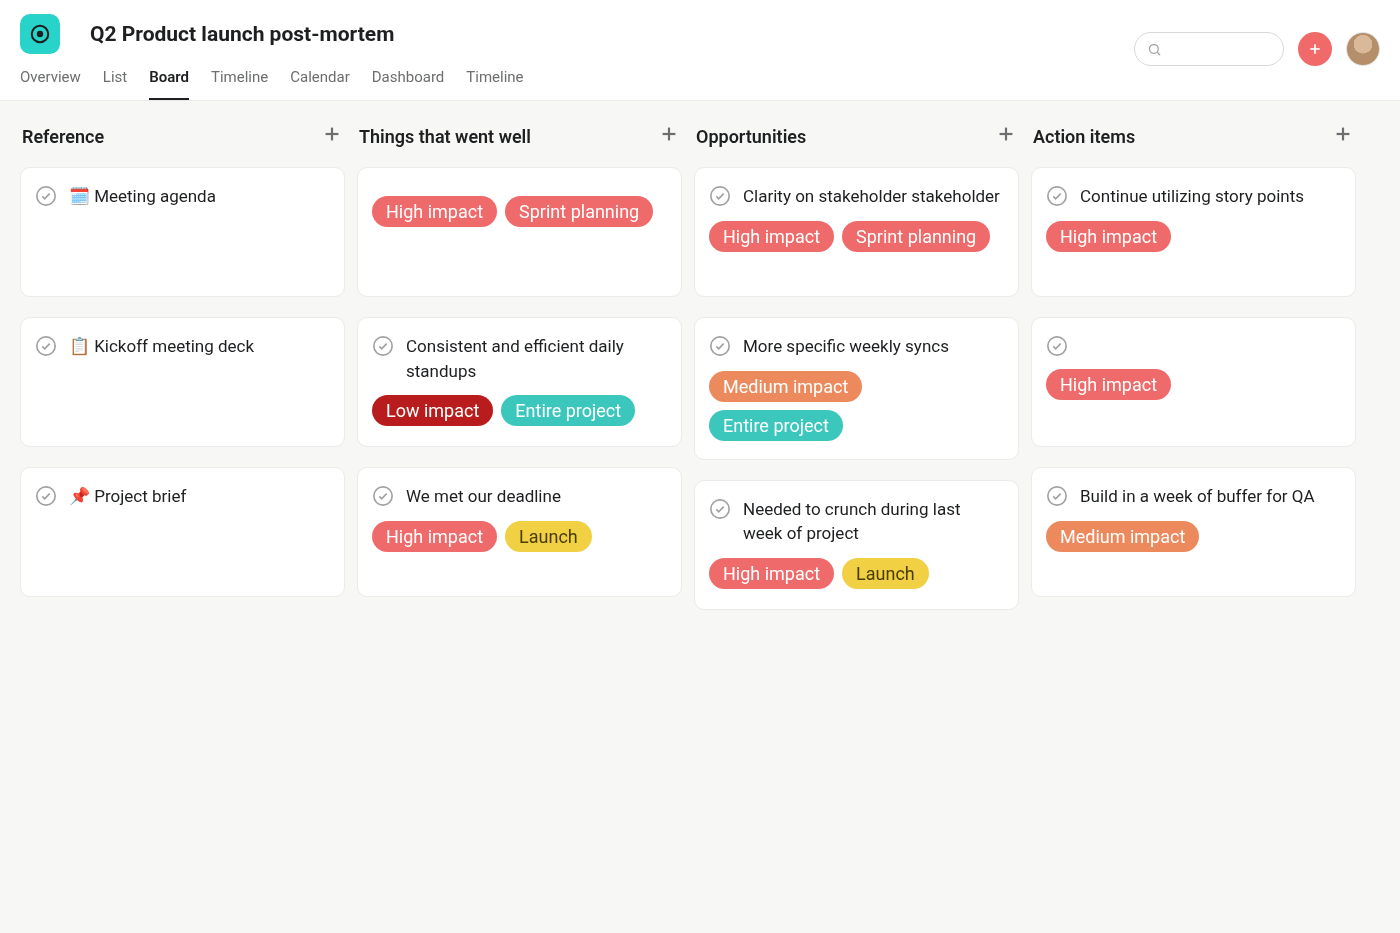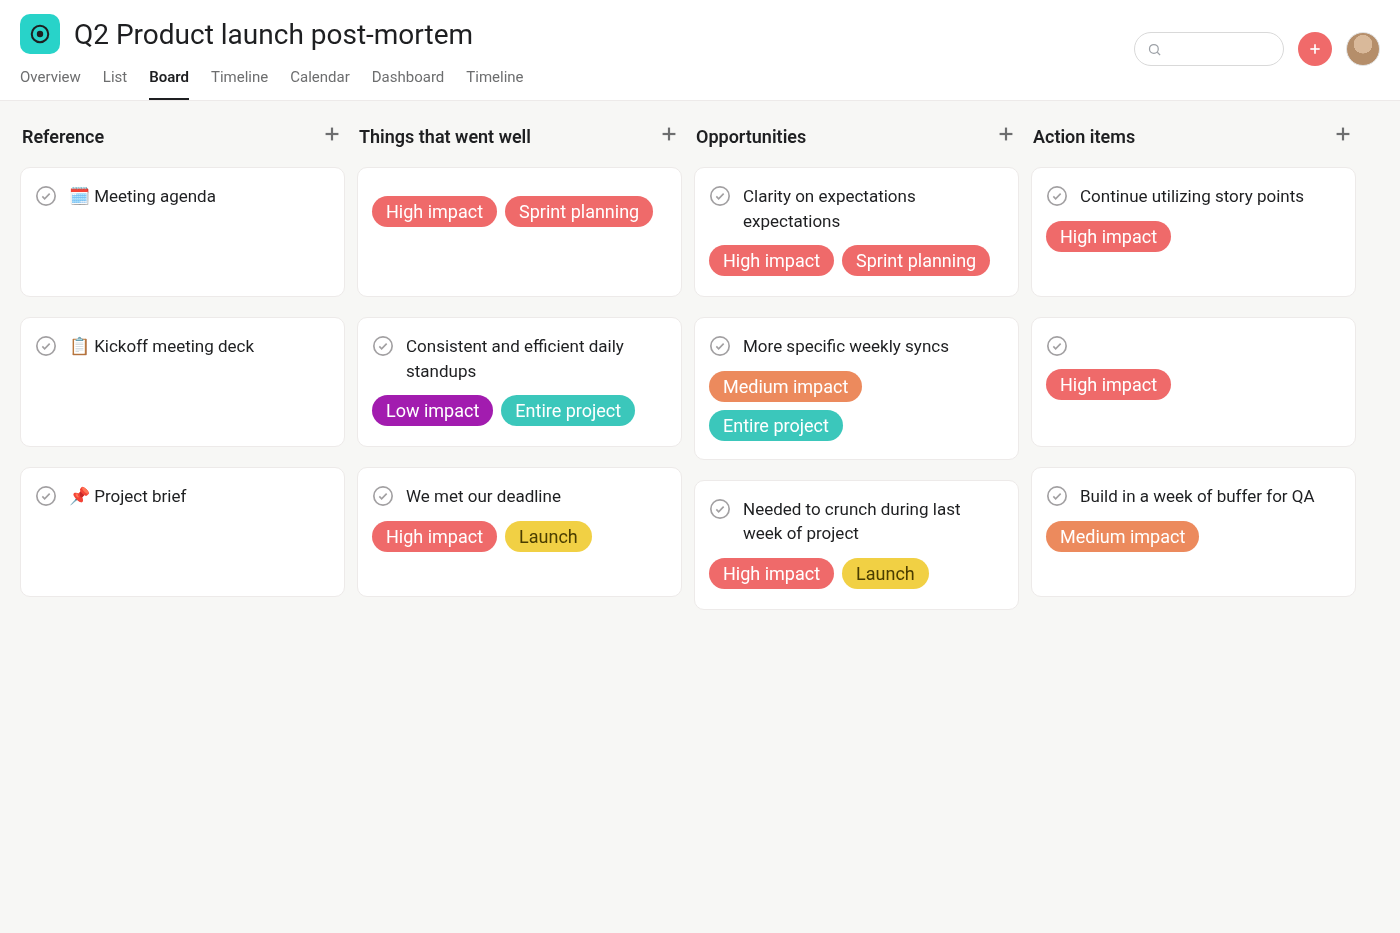--- a/index.html
+++ b/index.html
@@ -5,21 +5,21 @@
   * { box-sizing: border-box; margin: 0; padding: 0; }
   html, body { width: 1400px; height: 933px; font-family: -apple-system, BlinkMacSystemFont, "Segoe UI", Roboto, Helvetica, Arial, sans-serif; background: #fff; color: #1e1f21; }
   .header { padding: 14px 20px 0 20px; display:flex; align-items:flex-start; justify-content:space-between;}
   .header-left { display:flex; flex-direction:column; gap: 14px;}
   .title-row { display:flex; align-items:center; gap:14px; }
   .project-icon {
     width:40px; height:40px; border-radius:10px; background:#28d3c9;
     display:flex; align-items:center; justify-content:center; color:#1e1f21;
   }
   .project-icon svg { width:22px; height:22px; }
-  .project-title { font-size:28px; font-weight:400; }
+  .project-title { font-size:21px; font-weight:700;margin-left:16px; }
   .tabs { display:flex; gap:22px; padding-bottom:0; }
   .tab { font-size:15px; color:#6d6e6f; padding-bottom:12px; cursor:pointer; border-bottom:2px solid transparent;}
   .tab.active { color:#1e1f21; font-weight:600; border-bottom-color:#1e1f21;}
   .header-right { display:flex; align-items:center; gap:14px; padding-top:18px;}
   .search-box { width:150px; height:34px; border:1px solid #d9d9d9; border-radius:17px; display:flex; align-items:center; padding:0 12px; color:#9ca0a6;}
   .search-box svg { width:15px; height:15px; }
   .add-btn { width:34px; height:34px; border-radius:50%; background:#f06a6a; display:flex; align-items:center; justify-content:center; color:#fff; cursor:pointer;}
   .add-btn svg { width:16px; height:16px; }
   .avatar { width:34px; height:34px; border-radius:50%; background: radial-gradient(circle at 50% 35%, #d9b99a 0 35%, #b58e6a 36% 100%); border:1px solid #e0e0e0;}
   .divider { height:1px; background:#edeae9; width:100%; }
@@ -33,21 +33,21 @@
   .card { background:#fff; border:1px solid #edeae9; border-radius:10px; padding:16px 16px 18px 14px; min-height:130px; cursor:pointer;}
   .card-row { display:flex; align-items:flex-start; gap:12px; }
   .check { width:22px; height:22px; flex-shrink:0; color:#a2a0a2; margin-top:1px;}
   .check svg{ width:22px; height:22px; }
   .card-title { font-size:17px; line-height:1.45; color:#1e1f21; font-weight:400;}
   .emoji { margin-right:4px; }
   .tags { display:flex; flex-wrap:wrap; gap:8px; margin-top:12px; margin-left:0px;}
   .tag { padding:5px 14px; border-radius:16px; font-size:18px; color:#fff; white-space:nowrap;}
   .tag-high   { background:#ef6a6a; }
   .tag-medium { background:#ec8a5d; }
-  .tag-low    { background:#a21caf; }
+  .tag-low    { background:#b91c1c; }
   .tag-sprint { background:#ef6a6a; }
   .tag-entire { background:#3bc7bb; }
   .tag-launch { background:#f1d044; color:#4a3d00;}
 </style>
 </head>
 <body>
 
 <div class="header">
   <div class="header-left">
     <div class="title-row">
@@ -177,21 +177,21 @@
             <line x1="5" y1="12" x2="19" y2="12"></line>
           </svg></div>
       </div>
       <div class="cards">
         <div class="card">
           <div class="card-row">
             <div class="check"><svg viewBox="0 0 24 24" fill="none" stroke="currentColor" stroke-width="1.8">
                 <circle cx="12" cy="12" r="10"></circle>
                 <path d="M8 12.5l2.5 2.5L16 9.5"></path>
               </svg></div>
-            <div class="card-title">Clarity on expectations expectations</div>
+            <div class="card-title">Clarity on stakeholder stakeholder</div>
           </div>
           <div class="tags">
             <span class="tag tag-high">High impact</span>
             <span class="tag tag-sprint">Sprint planning</span>
           </div>
         </div>
         <div class="card">
           <div class="card-row">
             <div class="check"><svg viewBox="0 0 24 24" fill="none" stroke="currentColor" stroke-width="1.8">
                 <circle cx="12" cy="12" r="10"></circle>

